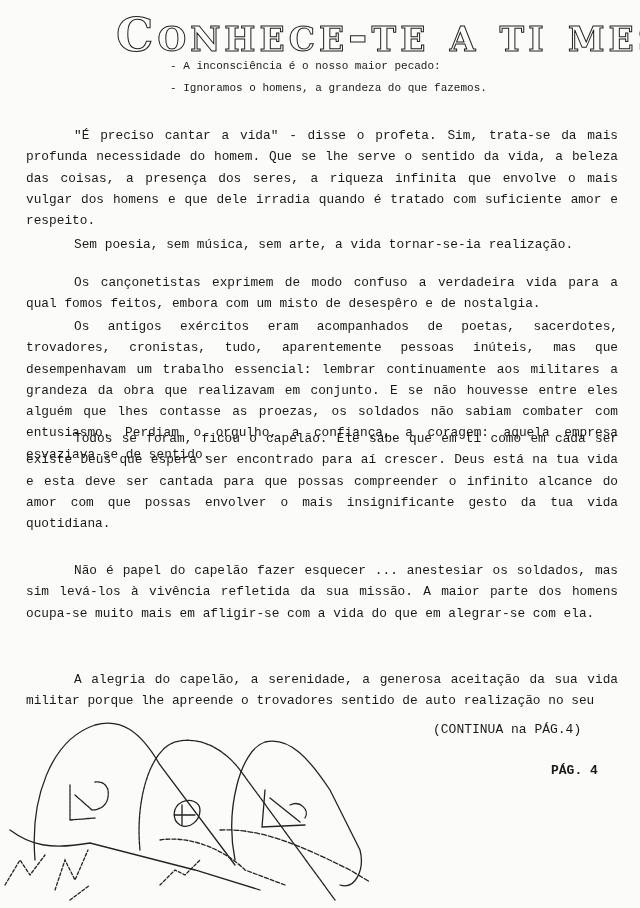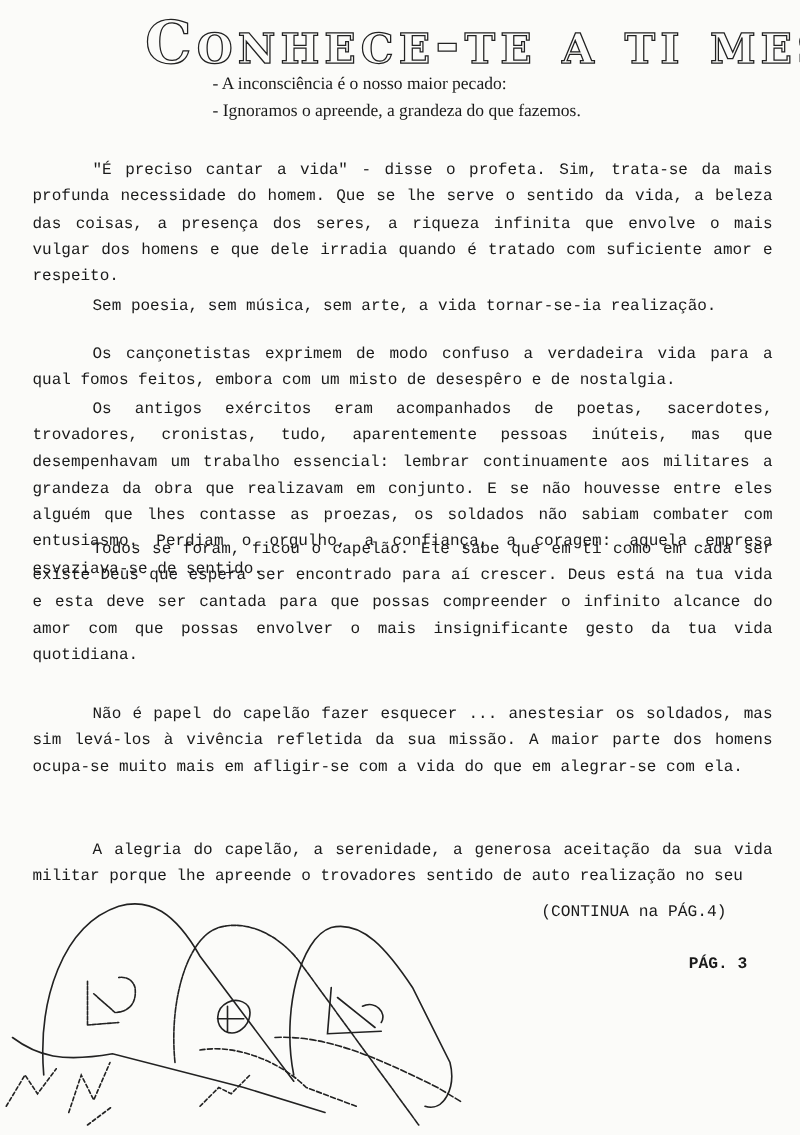--- a/index.html
+++ b/index.html
@@ -16,50 +16,50 @@
     font-size: 47px; letter-spacing: 4px;
     color: transparent;
     -webkit-text-stroke: 1px #222;
     font-weight: bold;
     white-space: nowrap;
     line-height: 42px;
     font-variant: small-caps;
   }
   .sub {
     position: absolute; left: 170px;
-    font-size: 14px; white-space: nowrap; font-family: Liberation Serif, serif;
+    font-size: 11px; white-space: nowrap;
   }
   .para {
     position: absolute; left: 26px; width: 592px;
     font-size: 12.8px; line-height: 21.3px;
     text-align: justify; text-indent: 48px;
     margin: 0;
   }
   .continua { position: absolute; left: 433px; top: 722px; font-size: 13px; white-space: nowrap; text-align: right; }
   .pagenum { position: absolute; left: 551px; top: 763px; font-size: 13px; font-weight: bold; white-space: nowrap; }
   .drawing { position: absolute; left: 0; top: 710px; }
 </style>
 </head>
 <body>
 
 <div class="title">Conhece-te a ti mesmo</div>
 
 <div class="sub" style="top:60px">- A inconsciência é o nosso maior pecado:</div>
-<div class="sub" style="top:82px">- Ignoramos o apreende, a grandeza do que fazemos.</div>
+<div class="sub" style="top:82px">- Ignoramos o homens, a grandeza do que fazemos.</div>
 
 <p class="para" style="top:125px">"É preciso cantar a vida"  - disse o profeta. Sim, trata-se da mais profunda necessidade do homem. Que se lhe serve o sentido da vida, a beleza das coisas, a presença dos seres, a riqueza infinita que envolve o mais vulgar dos homens e que dele irradia quando é tratado com suficiente amor e respeito.</p>
 <p class="para" style="top:234px">Sem poesia, sem música, sem arte, a vida tornar-se-ia realização.</p>
 <p class="para" style="top:272px">Os cançonetistas exprimem de modo confuso a verdadeira vida para a qual fomos feitos, embora com um misto de desespêro e de nostalgia.</p>
 <p class="para" style="top:316px">Os antigos exércitos eram acompanhados de poetas, sacerdotes, trovadores, cronistas, tudo, aparentemente pessoas inúteis, mas que desempenhavam um trabalho essencial: lembrar continuamente aos militares a grandeza da obra que realizavam em conjunto. E se não houvesse entre eles alguém que lhes contasse as proezas, os soldados não sabiam combater com entusiasmo. Perdiam o orgulho, a confiança, a coragem: aquela empresa esvaziava-se de sentido.</p>
 <p class="para" style="top:428px">Todos se foram, ficou o capelão. Ele sabe que em ti como em cada ser existe Deus que espera ser encontrado para aí crescer. Deus está na tua vida e esta deve ser cantada para que possas compreender o infinito alcance do amor com que possas envolver o mais insignificante gesto da tua vida quotidiana.</p>
 <p class="para" style="top:560px">Não é papel do capelão fazer esquecer ... anestesiar os soldados, mas sim levá-los à vivência refletida da sua missão. A maior parte dos homens ocupa-se muito mais em afligir-se com a vida  do que em alegrar-se com ela.</p>
 <p class="para" style="top:669px">A alegria do capelão, a serenidade, a generosa aceitação da sua vida militar porque lhe apreende o trovadores sentido de auto realização no seu</p>
 
 <div class="continua">(CONTINUA na PÁG.4)</div>
-<div class="pagenum">PÁG. 3</div>
+<div class="pagenum">PÁG. 4</div>
 
 <svg class="drawing" width="380" height="198" viewBox="0 0 380 198" fill="none" stroke="#222" stroke-width="1.3" stroke-linecap="round">
 
   <path d="M35 150 C 30 90, 50 30, 95 15 C 120 8, 140 20, 160 55 L 235 155"></path>
   <path d="M10 120 C 30 135, 50 140, 90 133 L 195 160 L 260 180"></path>
   <path d="M70 110 L 70 75 M 70 110 L 95 108 M 75 85 L 92 100 C 100 100, 110 95, 108 80 C 105 70, 95 72, 95 72" stroke-dasharray="3 1"></path>
 
   <path d="M140 140 C 135 90, 150 40, 175 32 C 200 25, 225 40, 240 60 L 335 190" stroke-dasharray="4 1"></path>
   <path d="M200 100 C 200 92, 190 88, 182 92 C 172 97, 172 110, 180 115 C 190 120, 200 110, 200 100 Z M182 95 L 182 115 M 174 105 L 195 105"></path>
   <path d="M160 130 C 190 125, 225 140, 245 160 L 285 175" stroke-dasharray="4 2"></path>

